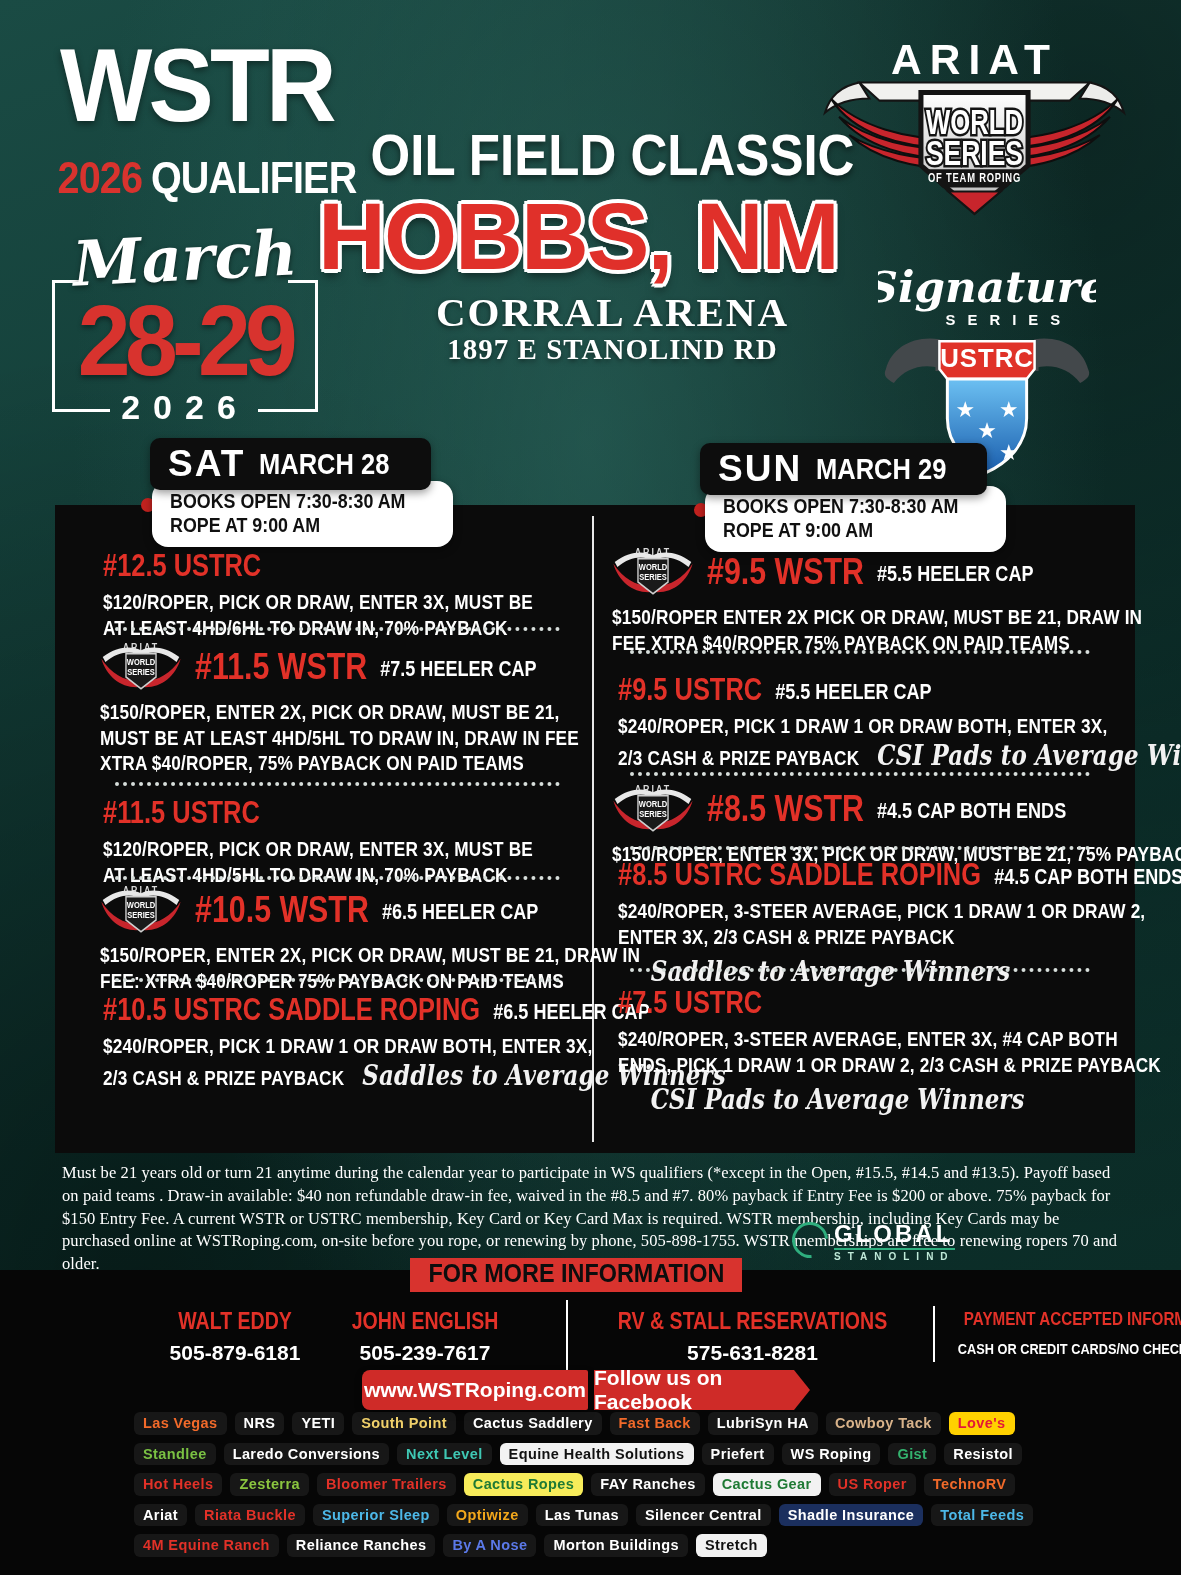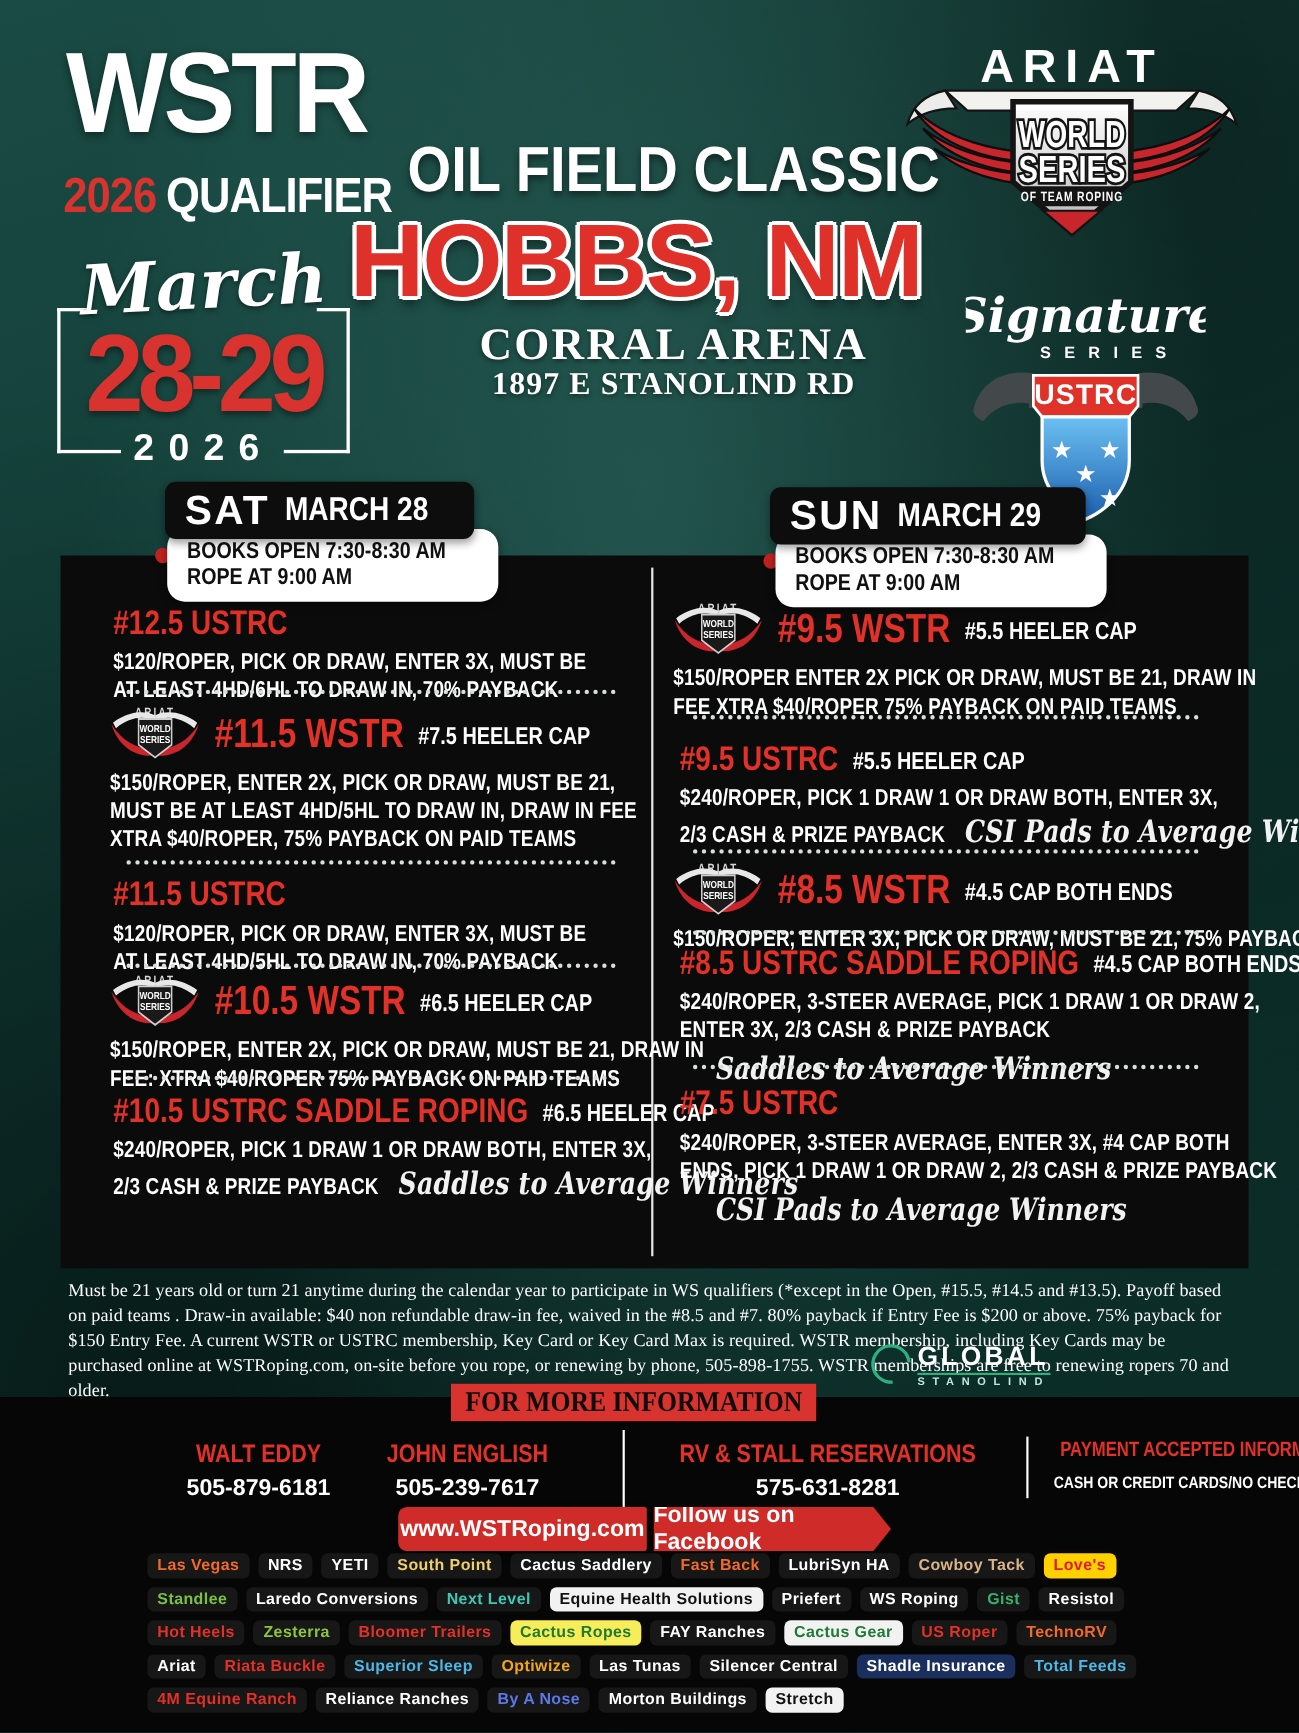--- a/index.html
+++ b/index.html
@@ -75,21 +75,21 @@
   .disclaimer{left:62px;top:1162px;width:1062px;color:#fff;font-family:"Liberation Serif",serif;
     font-size:16.5px;line-height:1.38;letter-spacing:.1px;}
   .ghlogo{left:792px;top:1222px;display:flex;gap:6px;}
   .gh-arc{width:30px;height:30px;border:3px solid #2fae7e;border-radius:50%;border-right-color:transparent;transform:rotate(40deg);}
   .gh-text .l1{color:#fff;font-size:24px;font-weight:800;letter-spacing:3px;line-height:1;}
   .gh-text .l2{color:#bfe9d8;font-size:10px;font-weight:700;letter-spacing:7px;line-height:1;margin-top:2px;border-top:2px solid #2fae7e;padding-top:2px;}
 
   
   .footer{left:0;top:1270px;width:1181px;height:305px;background:#060606;}
   .info-band{left:410px;top:1258px;width:332px;height:34px;background:#d8332e;display:flex;
-    align-items:center;justify-content:center;z-index:5;font-family:Liberation Serif, serif;}
+    justify-content:center;z-index:5;}
   .info-band span{color:#0d0d0d;font-size:26px;font-weight:900;transform:scaleX(.9);white-space:nowrap;}
   .contact{text-align:center;z-index:5;}
   .contact .cname{color:#e23128;font-size:23px;font-weight:900;transform:scaleX(.85);transform-origin:50% 50%;white-space:nowrap;}
   .contact .cphone{color:#fff;font-size:21px;font-weight:700;margin-top:6px;white-space:nowrap;}
   .fdiv{background:#fff;width:2px;z-index:5;}
   .pay-label{color:#e23128;font-size:19px;font-weight:900;transform:scaleX(.8);transform-origin:50% 50%;white-space:nowrap;}
   .pay-value{color:#fff;font-size:15px;font-weight:800;margin-top:10px;transform:scaleX(.85);transform-origin:50% 50%;white-space:nowrap;}
   .ribbon{background:#cf2b28;color:#fff;font-weight:700;font-size:21px;display:flex;align-items:center;
     justify-content:center;height:40px;z-index:5;box-shadow:0 3px 6px rgba(0,0,0,.5);}
   .ribbon.site{border-radius:8px 2px 2px 8px;}

